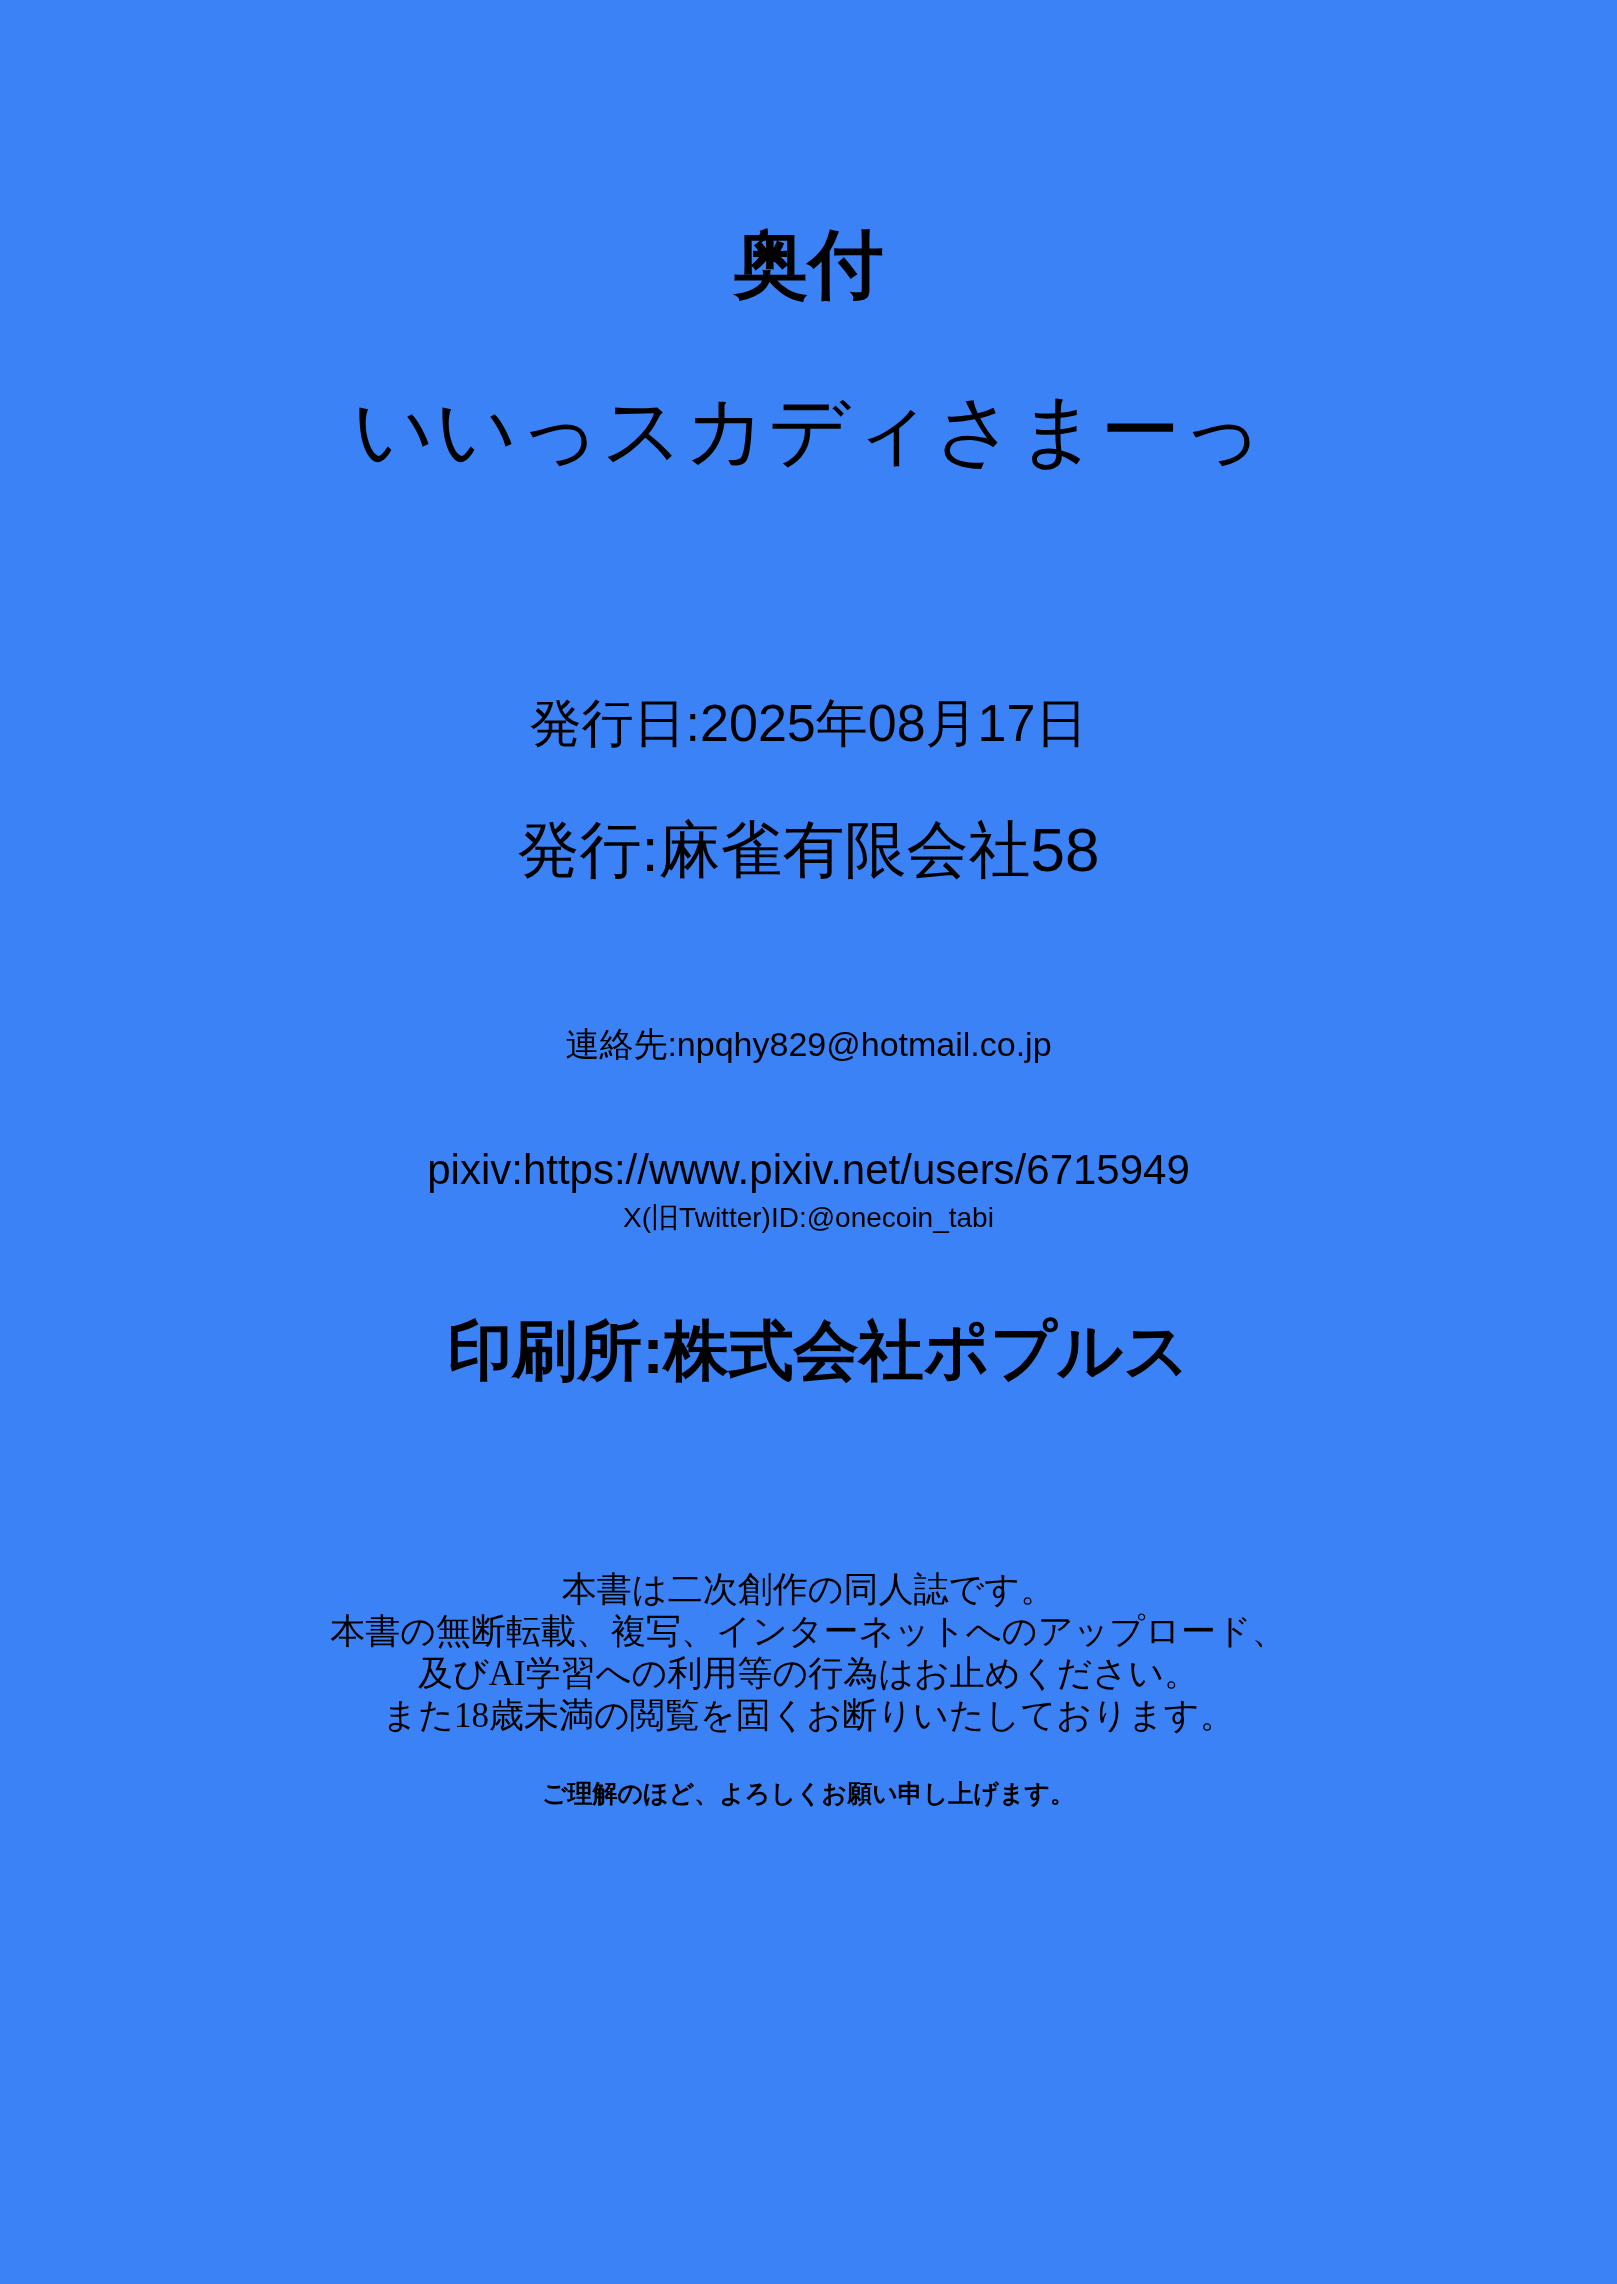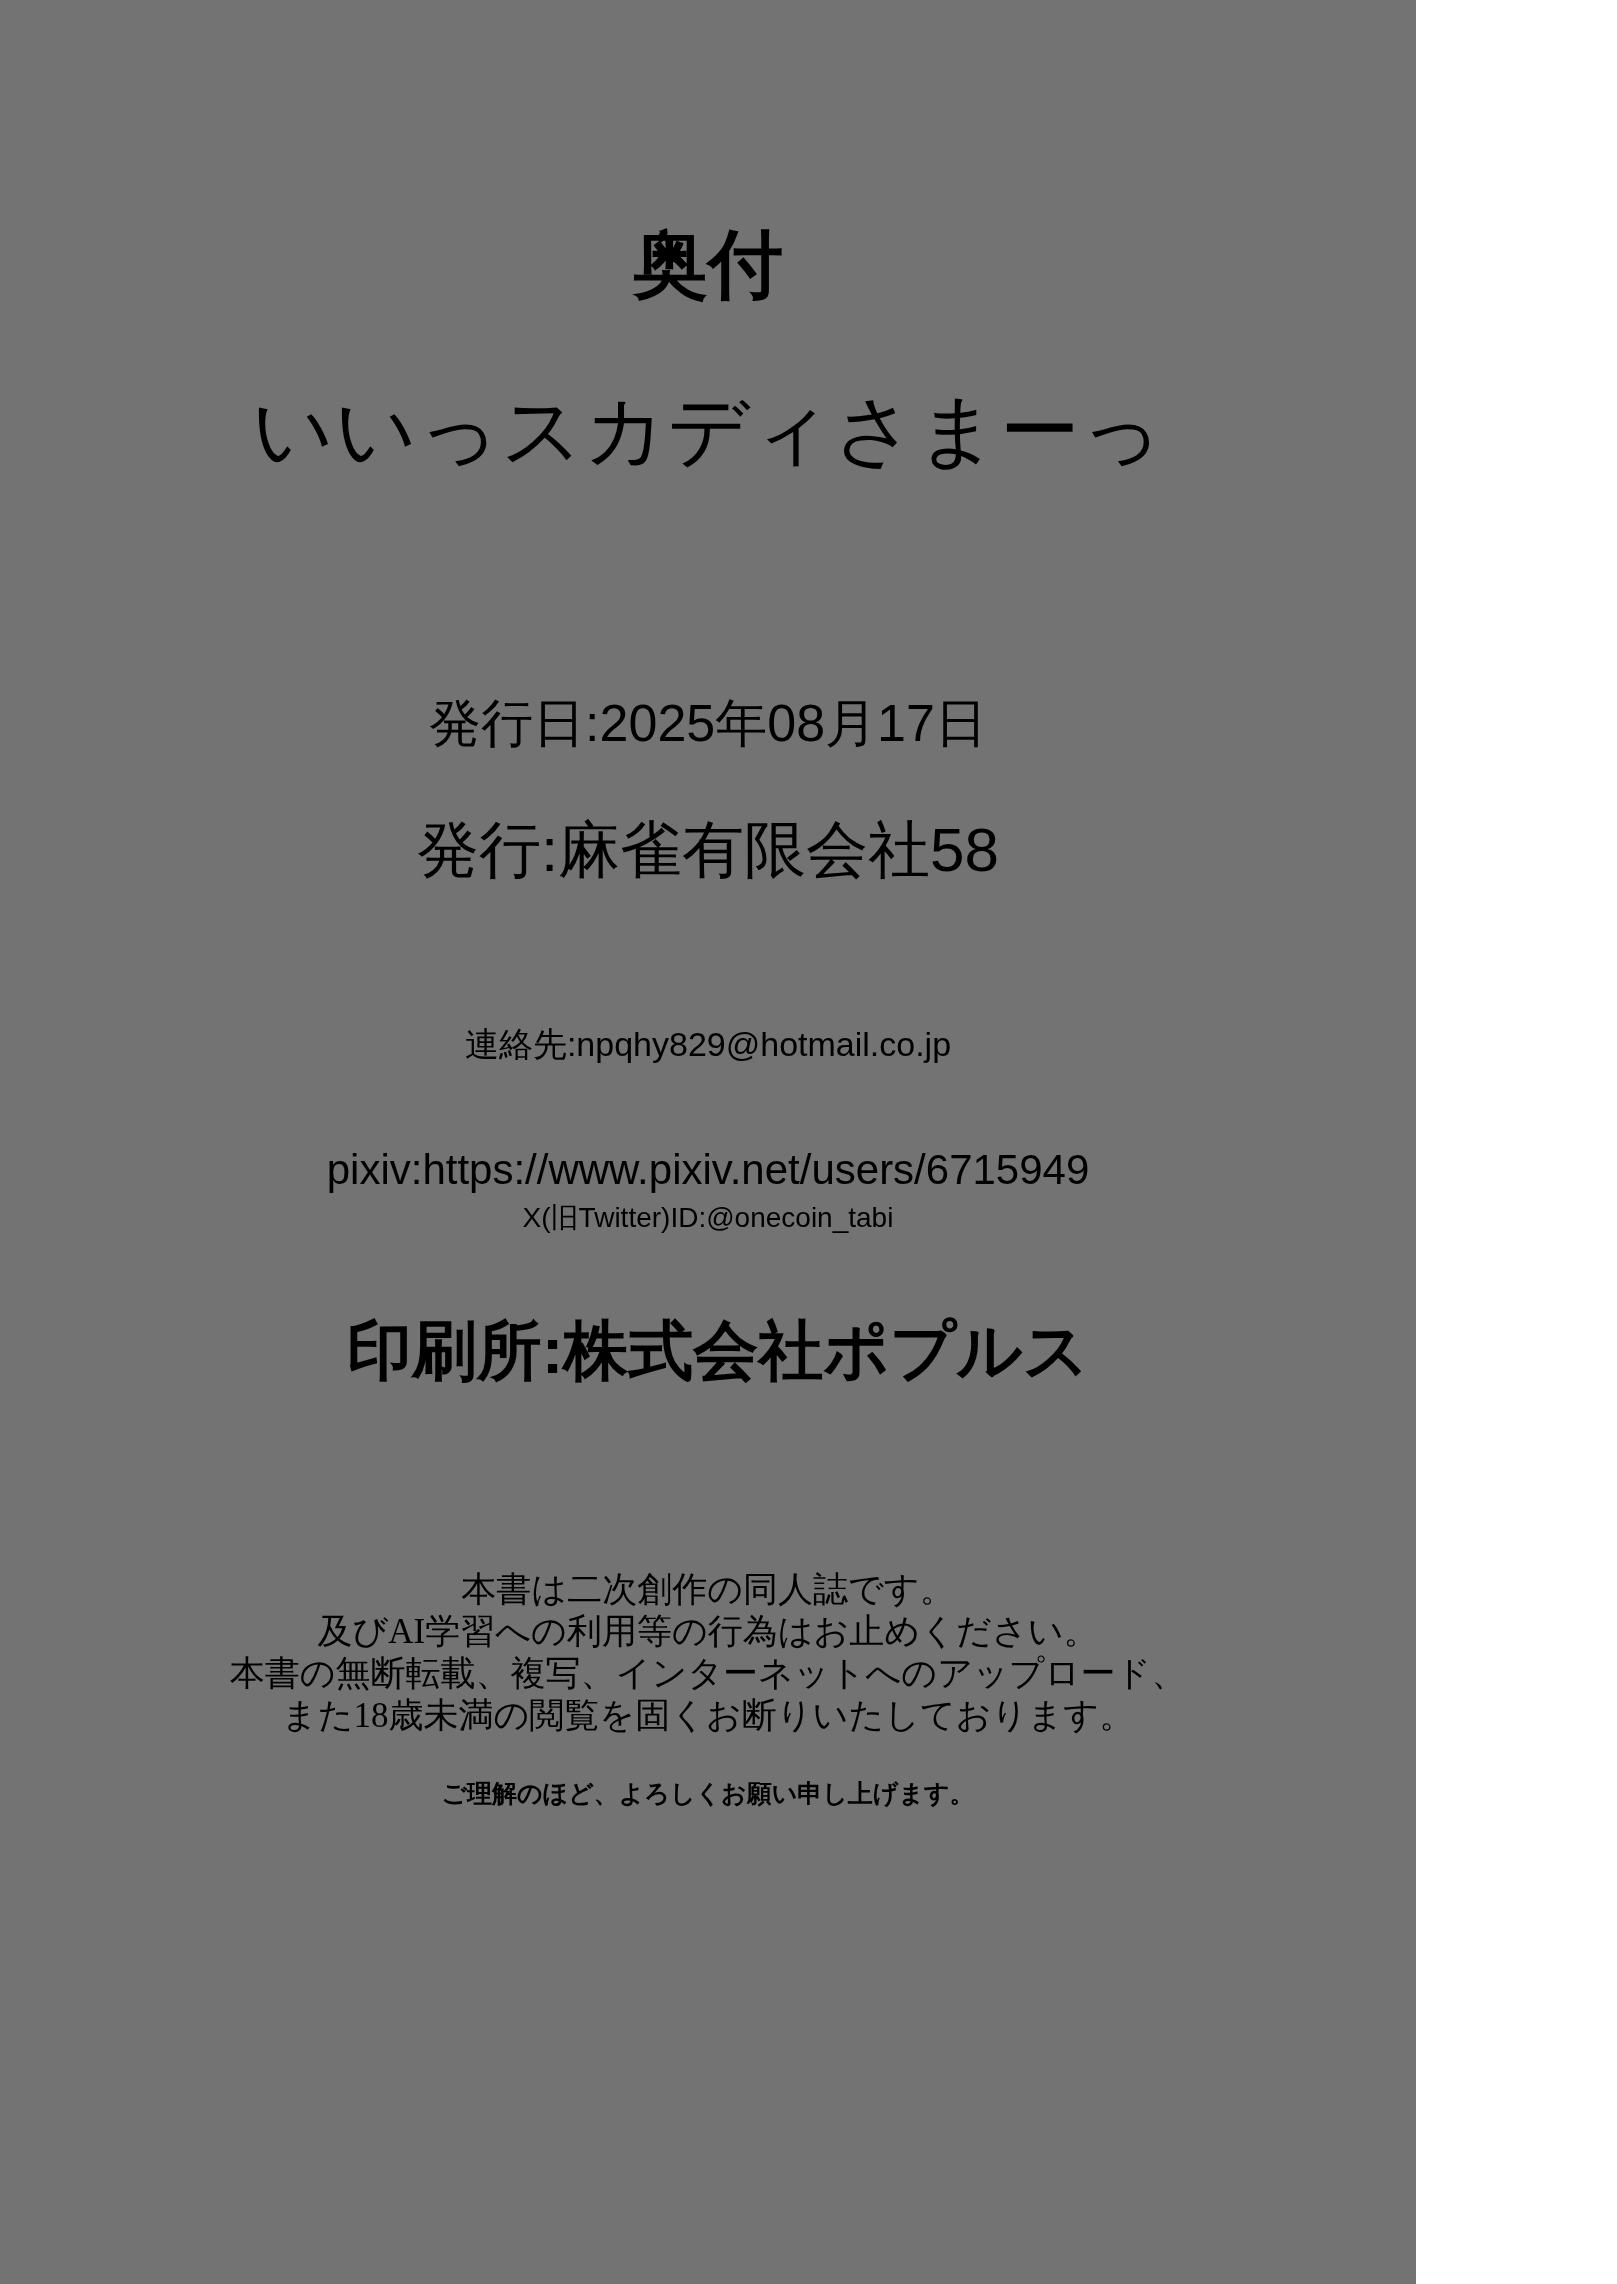--- a/index.html
+++ b/index.html
@@ -2,23 +2,23 @@
 <html style="font-size:9.2px"><head>
 <meta charset="utf-8">
 <style>
   html, body {
     margin: 0;
     padding: 0;
     background: #ffffff;
   }
   .page {
     position: relative;
-    width: 1416px;
+    width: 1617px;
     height: 2284px;
-    background: #737373;
+    background: #3b82f6;
     color: #000000;
     overflow: hidden;
     font-family: "Liberation Sans", sans-serif;
   }
   .line {
     position: absolute;
     left: 0;
     right: 0;
     text-align: center;
     white-space: nowrap;
@@ -102,21 +102,21 @@
   <div class="line email-line">連絡先:npqhy829@hotmail.co.jp</div>
 
   <div class="line pixiv-line">pixiv:https://www.pixiv.net/users/6715949</div>
 
   <div class="line x-line">X(旧Twitter)ID:@onecoin_tabi</div>
 
   <div class="line printer-line">印刷所:株式会社ポプルス</div>
 
   <div class="disclaimer">
     <div>本書は二次創作の同人誌です。</div>
+    <div>本書の無断転載、複写、インターネットへのアップロード、</div>
     <div>及びAI学習への利用等の行為はお止めください。</div>
-    <div>本書の無断転載、複写、インターネットへのアップロード、</div>
     <div>また18歳未満の閲覧を固くお断りいたしております。</div>
   </div>
 
   <div class="line closing-line">ご理解のほど、よろしくお願い申し上げます。</div>
 
 </div>
 
 
 </body></html>

